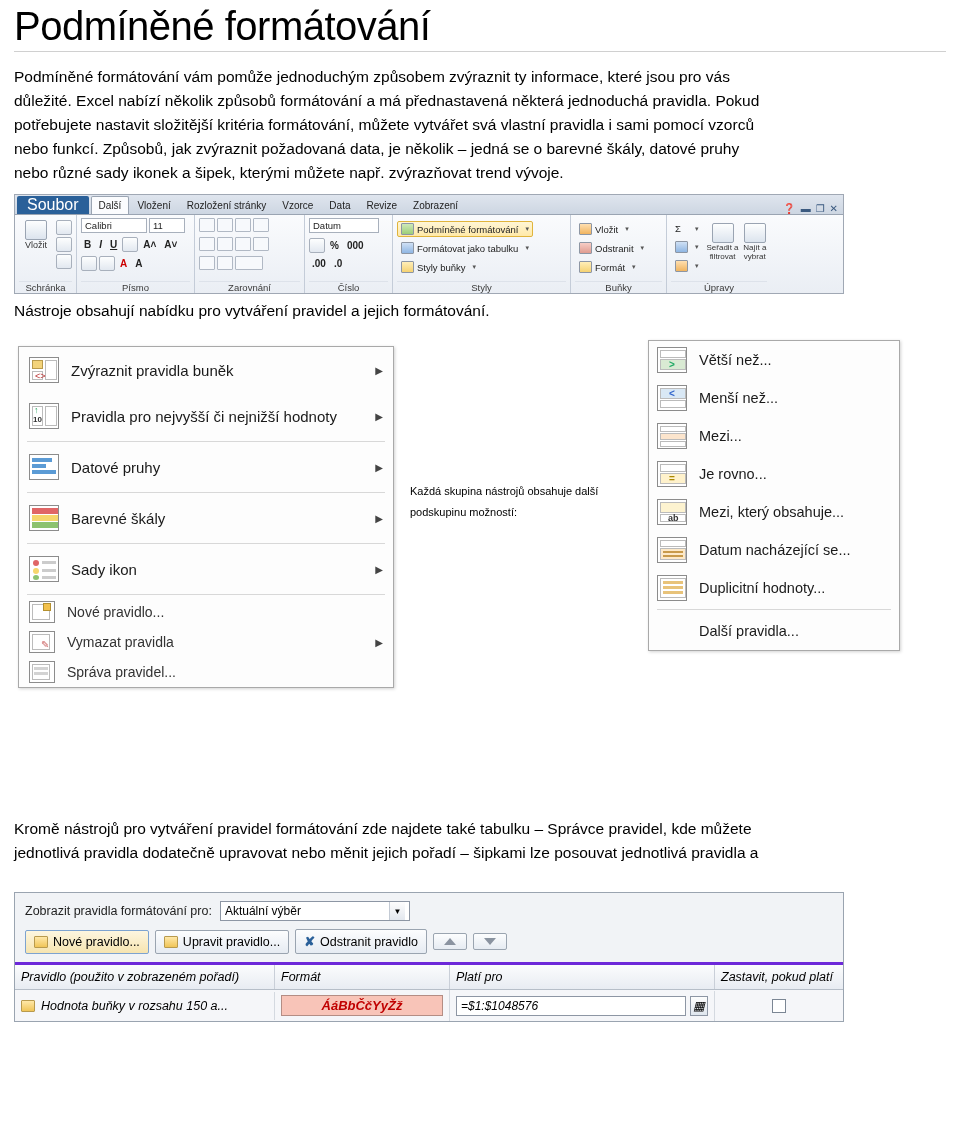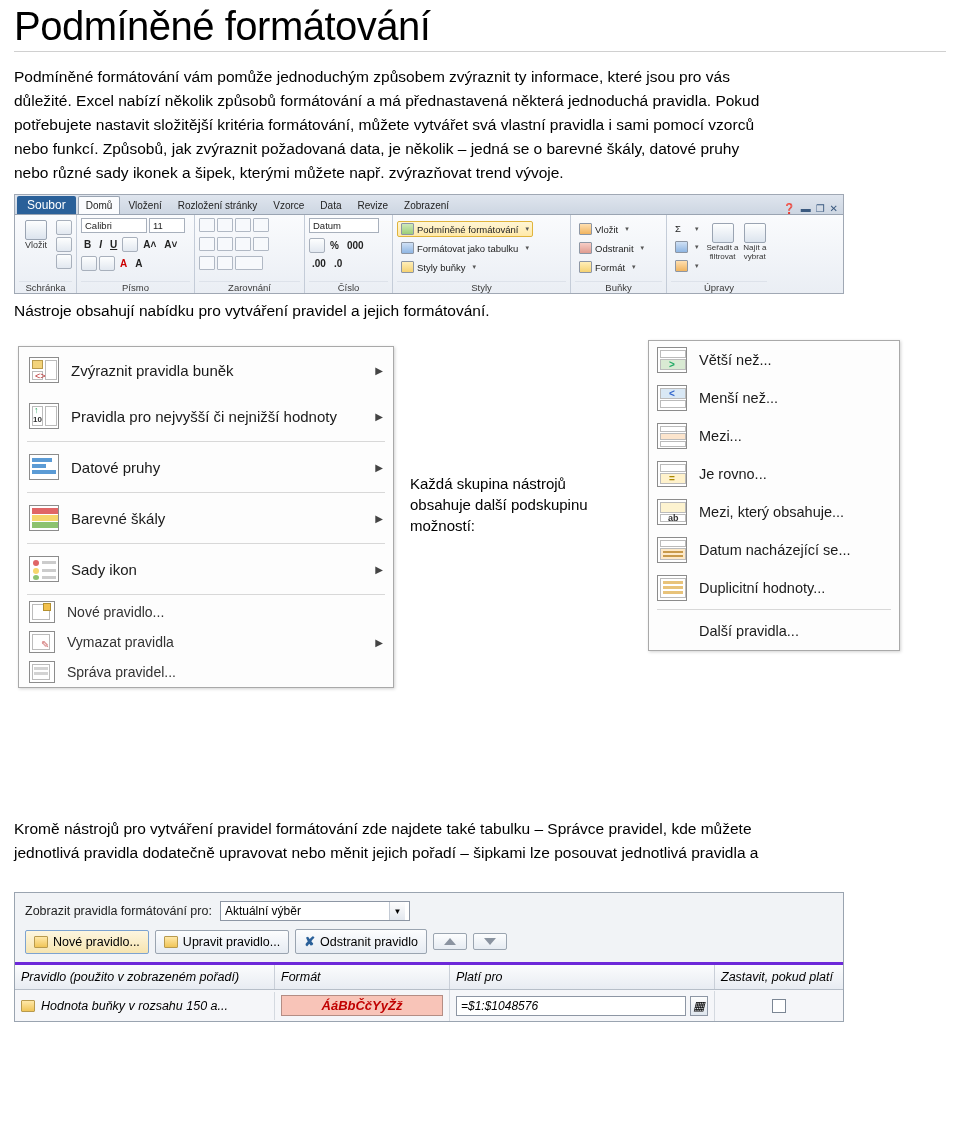--- a/index.html
+++ b/index.html
@@ -40,21 +40,21 @@
     margin-bottom: 6px;
   }
   .ribbon-tabs {
     display:flex; align-items:flex-end;
     height: 20px;
     background: linear-gradient(#dfe5ee,#cdd6e2);
     border-bottom: 1px solid #9aa4b2;
     padding-left: 2px;
   }
   .tab-file {
-    background:#2a6099; color:#fff; font-size:12px;
+    background:#2a6099; color:#fff; font-size:16px;
     padding:3px 10px 3px 10px; border-radius:2px 2px 0 0; margin-right:2px;
     height:18px; line-height:12px;
   }
   .tab {
     padding: 3px 7px; height: 18px; line-height: 12px;
     border: 1px solid transparent; border-bottom: none; font-size: 10px;
   }
   .tab.active {
     background:#fbfcfe; border-color:#9aa4b2; border-radius:2px 2px 0 0;
   }
@@ -115,22 +115,22 @@
   }
   .mitem .mtxt { flex:1; }
   .arrow { font-size:10px; color:#444; }
   .sep { height:1px; background:#d8d8d8; margin: 2px 8px; }
   .gicon { width:30px; height:26px; border:1px solid #8c8c8c; background:#fff; position:relative; flex:none; }
   .gicon.small { width:26px; height:22px; }
   .grid-cell { position:absolute; }
   .menu-left .mitem { padding: 10px 10px; font-size:15px; }
   .menu-left .mitem.sm { padding: 4px 10px; font-size:14px; color:#333; }
   .note {
-    position:absolute; left: 396px; top: 133px; width: 215px;
-    font-size: 15px; line-height: 21px;
+    position:absolute; left: 396px; top: 141px; width: 215px;
+    font-size: 11px; line-height: 21px;
   }
 
   
   .bottom-text { margin-top: 8px; }
 
   
   .rules {
     width: 830px; border:1px solid #9aa4b0; background:#f1f3f6; margin-top:28px;
     font-size: 12.5px;
   }
@@ -195,21 +195,21 @@
     <p class="body">důležité. Excel nabízí několik způsobů formátování a má přednastavená některá jednoduchá pravidla. Pokud</p>
     <p class="body">potřebujete nastavit složitější kritéria formátování, můžete vytvářet svá vlastní pravidla i sami pomocí vzorců</p>
     <p class="body">nebo funkcí. Způsobů, jak zvýraznit požadovaná data, je několik – jedná se o barevné škály, datové pruhy</p>
     <p class="body">nebo různé sady ikonek a šipek, kterými můžete např. zvýrazňovat trend vývoje.</p>
   </div>
 
 
   <div class="ribbon">
     <div class="ribbon-tabs">
       <div class="tab-file">Soubor</div>
-      <div class="tab active">Domů</div>
+      <div class="tab active">Další</div>
       <div class="tab">Vložení</div>
       <div class="tab">Rozložení stránky</div>
       <div class="tab">Vzorce</div>
       <div class="tab">Data</div>
       <div class="tab">Revize</div>
       <div class="tab">Zobrazení</div>
       <div class="ribbon-right">
         <span>❓</span>
         <span>▬</span>
         <span>❐</span>

